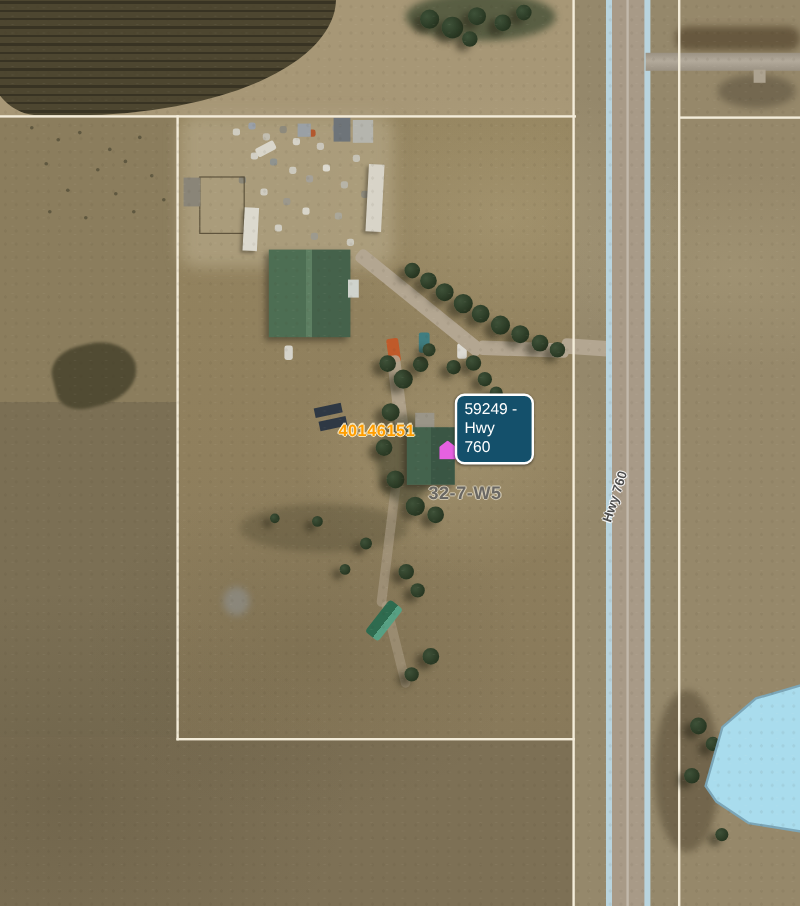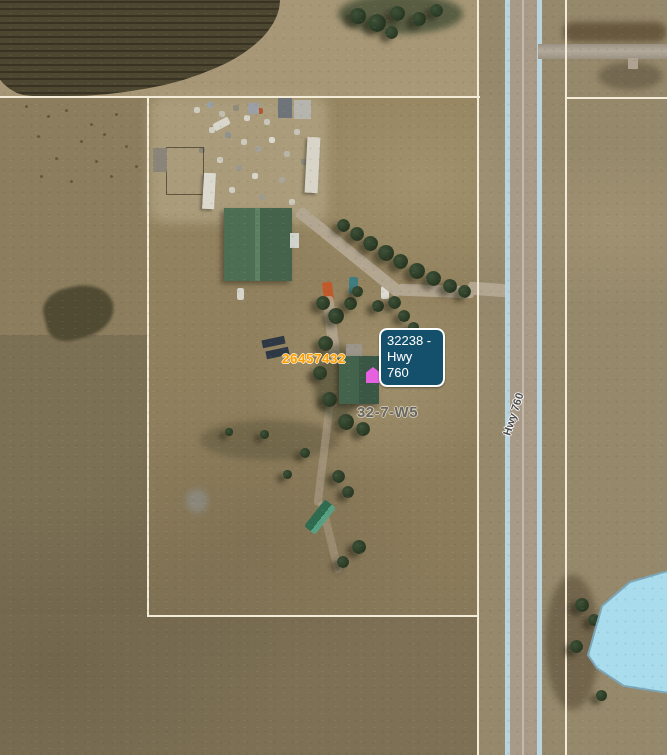--- a/index.html
+++ b/index.html
@@ -204,26 +204,26 @@
   <svg style="position:absolute;left:580px;top:560px;" width="87" height="140" viewBox="580 560 87 140">
     <polygon points="588,655 602,606 630,582 668,571 668,693 624,686 597,668" fill="#a9dced" stroke="#7ba6b8" stroke-width="2"></polygon>
   </svg>
 
   <div class="abs" style="left:0;top:0;width:667px;height:755px;pointer-events:none;
               background-image:
                 radial-gradient(rgba(60,50,30,0.07) 1px, transparent 1.3px),
                 radial-gradient(rgba(255,250,230,0.06) 1px, transparent 1.3px);
               background-size:9px 11px,13px 7px;background-position:0 0,4px 3px;"></div>
 
-  <div id="parcel-number">26457432</div>
+  <div id="parcel-number">40146151</div>
 
   <div id="quarter-section">32-7-W5</div>
 
   <div id="hwy-label">Hwy 760</div>
 
   <div id="parcel-marker"></div>
 
   <div id="callout">
-    <div>32238 -</div>
+    <div>59249 -</div>
     <div>Hwy 760</div>
   </div>
 
 </div>
 
 </body></html>

